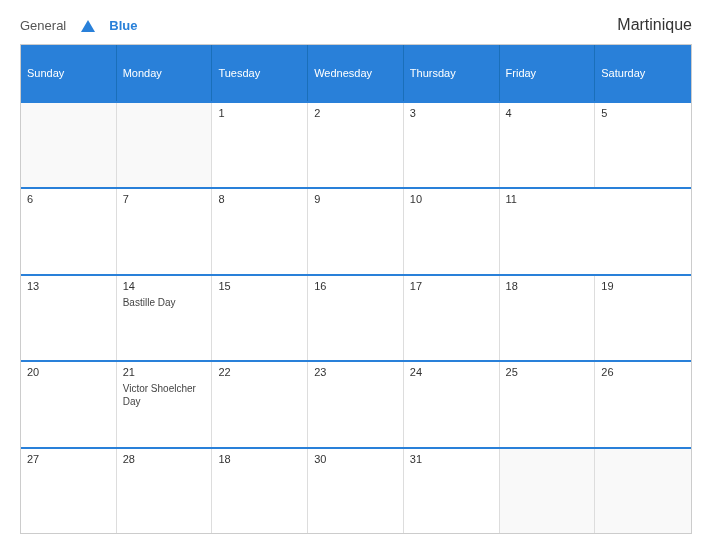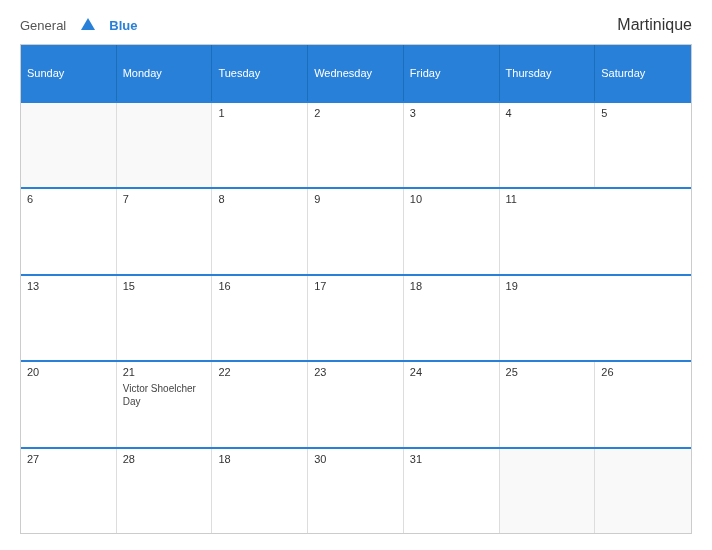--- a/index.html
+++ b/index.html
@@ -15,21 +15,21 @@
 
     
     .header {
       display: flex;
       align-items: center;
       justify-content: space-between;
       margin-bottom: 10px;
     }
     .logo {
       display: flex;
-      align-items: flex-start;
+      align-items: flex-end;
       gap: 14px;
     }
     .logo-text-general {
       font-size: 13px;
       color: #555;
       font-weight: normal;
     }
     .logo-text-blue {
       font-size: 13px;
       color: #2980d9;
@@ -125,22 +125,22 @@
   <span class="region-label">Martinique</span>
 </div>
 
 <div class="calendar">
 
   <div class="day-headers">
     <div class="day-header">Sunday</div>
     <div class="day-header">Monday</div>
     <div class="day-header">Tuesday</div>
     <div class="day-header">Wednesday</div>
+    <div class="day-header">Thursday</div>
     <div class="day-header">Friday</div>
-    <div class="day-header">Thursday</div>
     <div class="day-header">Saturday</div>
   </div>
 
   <div class="weeks" id="calendar-weeks">
   <div class="week-row">
         <div class="day-cell empty"></div>
         <div class="day-cell empty"></div>
         <div class="day-cell">
           <span class="day-num">1</span>
         </div>
@@ -175,20 +175,24 @@
         </div>
         <div class="day-cell">
           <span class="day-num">11</span>
         </div>
       </div>
       <div class="week-row">
         <div class="day-cell">
           <span class="day-num">13</span>
         </div>
         <div class="day-cell">
+          <span class="day-num">14</span>
+          <span class="event-text">Bastille Day</span>
+        </div>
+        <div class="day-cell">
           <span class="day-num">15</span>
         </div>
         <div class="day-cell">
           <span class="day-num">16</span>
         </div>
         <div class="day-cell">
           <span class="day-num">17</span>
         </div>
         <div class="day-cell">
           <span class="day-num">18</span>

